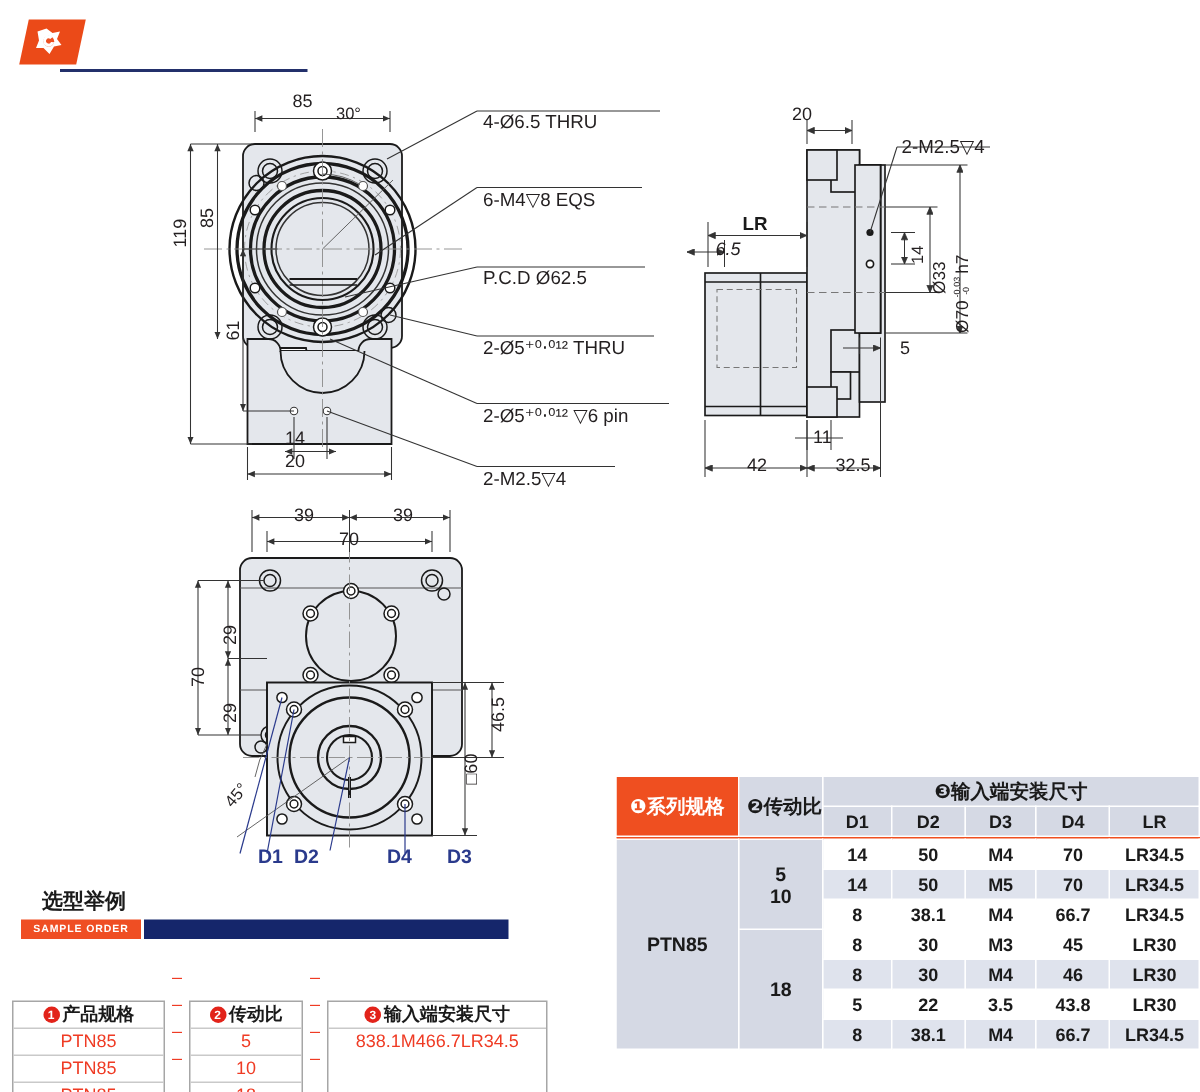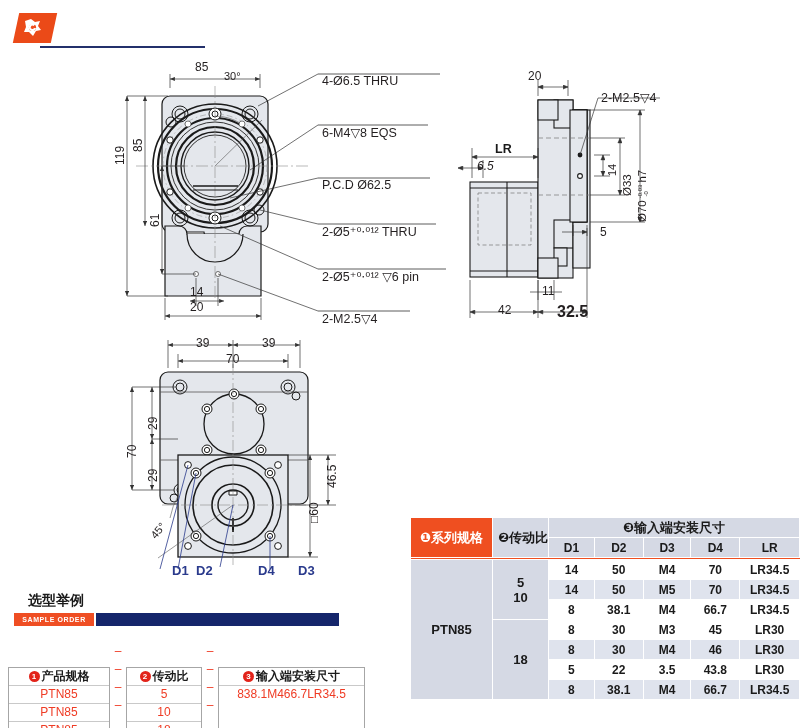--- a/index.html
+++ b/index.html
@@ -328,21 +328,21 @@
 <div class="abs" style="left:495px;top:142px;font-size:12.5px;font-weight:bold;color:#1a1a1a;">LR</div>
 <div class="abs" style="left:477px;top:159px;font-size:12px;font-style:italic;">6.5</div>
 <div class="abs" style="left:606px;top:176px;font-size:11px;transform:rotate(-90deg);transform-origin:left top;">14</div>
 <div class="abs" style="left:621px;top:196px;font-size:11.5px;transform:rotate(-90deg);transform-origin:left top;">Ø33</div>
 <div class="abs" style="left:636px;top:222px;font-size:11.5px;transform:rotate(-90deg);transform-origin:left top;white-space:nowrap;">
   <span>Ø70</span><span style="display:inline-block;font-size:6px;line-height:6px;text-align:left;vertical-align:middle;margin:0 2px;">-0.03<br>&nbsp;-0</span><span>h7</span>
 </div>
 <div class="abs" style="left:600px;top:225px;font-size:12px;">5</div>
 <div class="abs" style="left:542px;top:284px;font-size:12px;">11</div>
 <div class="abs" style="left:498px;top:303px;font-size:12px;">42</div>
-<div class="abs" style="left:557px;top:303px;font-size:16px;font-weight:bold;">32.5</div>
+<div class="abs" style="left:557px;top:303px;font-size:12px;">32.5</div>
 <div class="abs" style="left:601px;top:90px;font-size:12.5px;white-space:nowrap;">2-M2.5▽4</div>
 
 <div class="dwg" style="left:110px;top:332px;">
 <svg width="300" height="250" viewBox="0 0 300 250">
   <defs>
     <marker id="ar3" markerWidth="8" markerHeight="8" refX="7" refY="3" orient="auto">
       <path d="M0,0 L7,3 L0,6 z" fill="#333"></path>
     </marker>
     <marker id="arS3" markerWidth="8" markerHeight="8" refX="0" refY="3" orient="auto">
       <path d="M7,0 L0,3 L7,6 z" fill="#333"></path>

